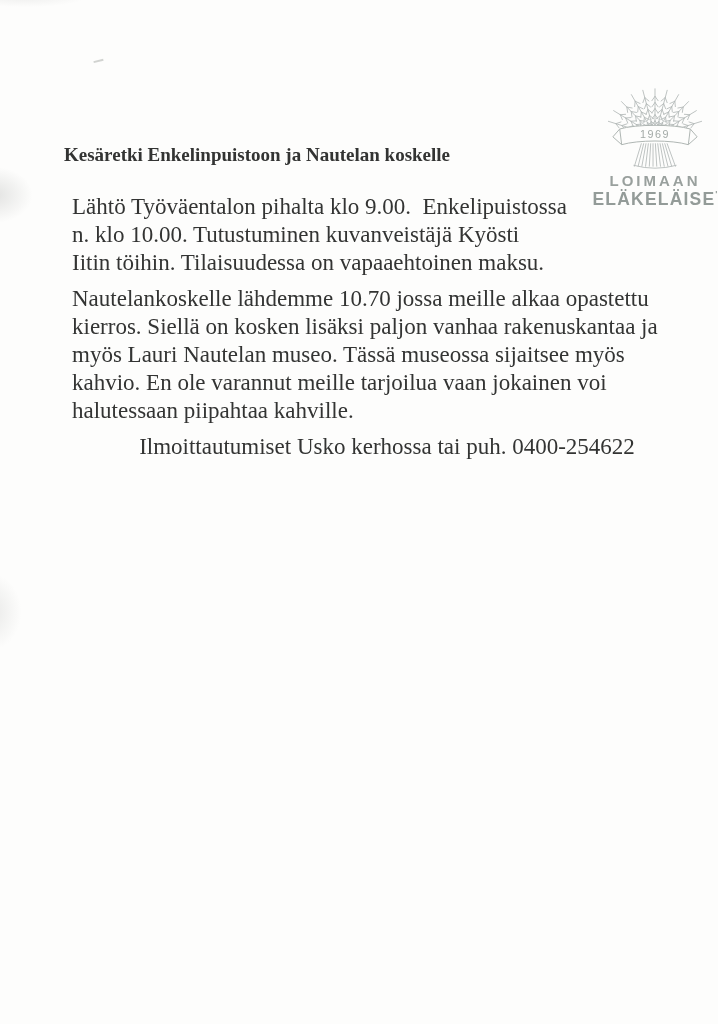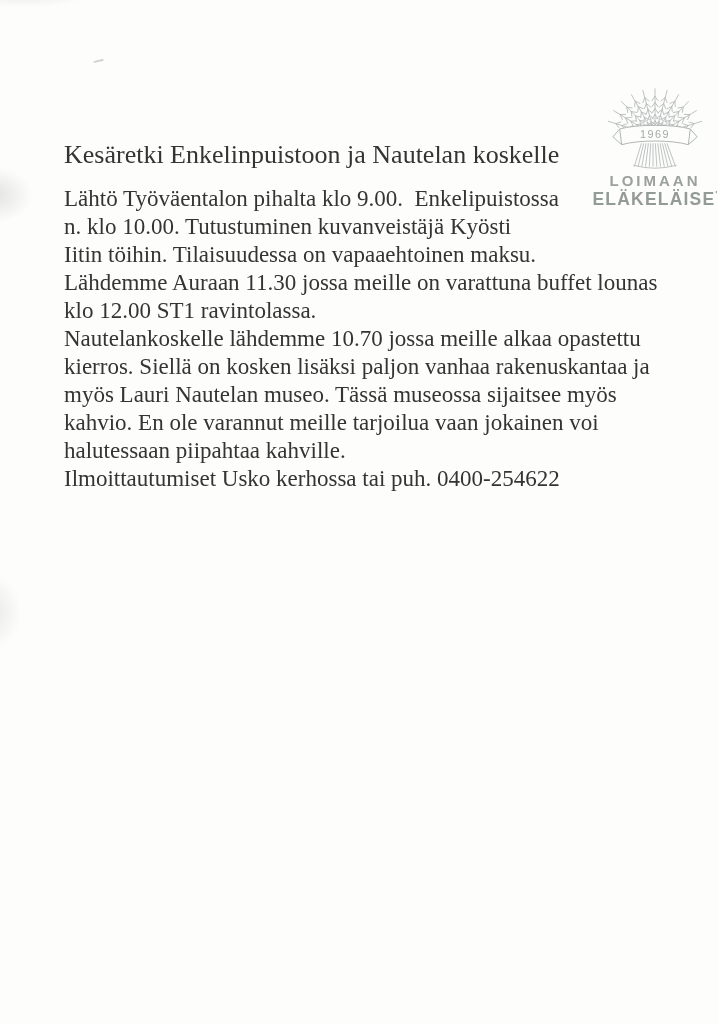--- a/index.html
+++ b/index.html
@@ -22,22 +22,23 @@
   
   .speck {
     position: absolute; left: 93px; top: 56px;
     width: 10px; height: 4px;
     border-bottom: 2px solid #c2c4c2;
     transform: rotate(-14deg);
     opacity: 0.75;
   }
   .title-block {
     position: absolute; left: 64px; top: 80px;
-    font-size: 26px; line-height: 30px;
+    font-size: 19px; line-height: 30px;
     white-space: pre;
+    font-weight: bold;
   }
   .title-line2 { padding-left: 80px; }
 
   .logo {
     position: absolute; left: 577px; top: 80px; width: 156px;
     text-align: center;
     font-family: "Liberation Sans", "DejaVu Sans", sans-serif;
     color: #939b98;
   }
   .logo svg { display: block; margin: 0 auto; }
@@ -47,28 +48,28 @@
     color: #99a09d;
   }
   .logo-line2 {
     font-size: 17.5px; font-weight: bold; letter-spacing: 1.2px;
     white-space: nowrap; color: #939b98;
   }
   .logo-line2 .tm { font-size: 9px; vertical-align: top; letter-spacing: 0; }
 
   .body-text { position: absolute; left: 64px; top: 185px; right: 8px; }
   .body-text p {
-    margin: 0;
+    margin: 8px;
     font-size: 23px; line-height: 28px;
     white-space: pre-wrap;
   }
   .para-lunch   { margin-top: 21px; }
   .para-nautela { margin-top: 49px; }
   .para-return  { margin-top: 13px; }
-  .para-signup  { margin-top: 12px; }
+  .para-signup  { margin-top: 12px; text-align: center; }
 </style>
 </head>
 <body>
 
 <div class="page">
 
   <div class="speck"></div>
 
   <header class="title-block">
     <div class="title-line1">Kesäretki Enkelinpuistoon ja Nautelan koskelle</div>
@@ -222,22 +223,20 @@
       <text x="55" y="59" text-anchor="middle" font-size="11" letter-spacing="1.5" fill="#a3aaa7" font-family="Liberation Sans, DejaVu Sans, sans-serif">1969</text>
     </svg>
     <div class="logo-line1">LOIMAAN</div>
     <div class="logo-line2"><span>ELÄKELÄISE</span><span class="tm">'</span></div>
   </aside>
 
   <main class="body-text">
     <p class="para-depart">Lähtö Työväentalon pihalta klo 9.00.  Enkelipuistossa
 n. klo 10.00. Tutustuminen kuvanveistäjä Kyösti
 Iitin töihin. Tilaisuudessa on vapaaehtoinen maksu.</p>
-    <p class="para-lunch">Lähdemme Auraan 11.30 jossa meille on varattuna buffet lounas
-klo 12.00 ST1 ravintolassa.</p>
     <p class="para-nautela">Nautelankoskelle lähdemme 10.70 jossa meille alkaa opastettu
 kierros. Siellä on kosken lisäksi paljon vanhaa rakenuskantaa ja
 myös Lauri Nautelan museo. Tässä museossa sijaitsee myös
 kahvio. En ole varannut meille tarjoilua vaan jokainen voi
 halutessaan piipahtaa kahville.</p>
     <p class="para-signup">Ilmoittautumiset Usko kerhossa tai puh. 0400-254622</p>
   </main>
 
 </div>
 

